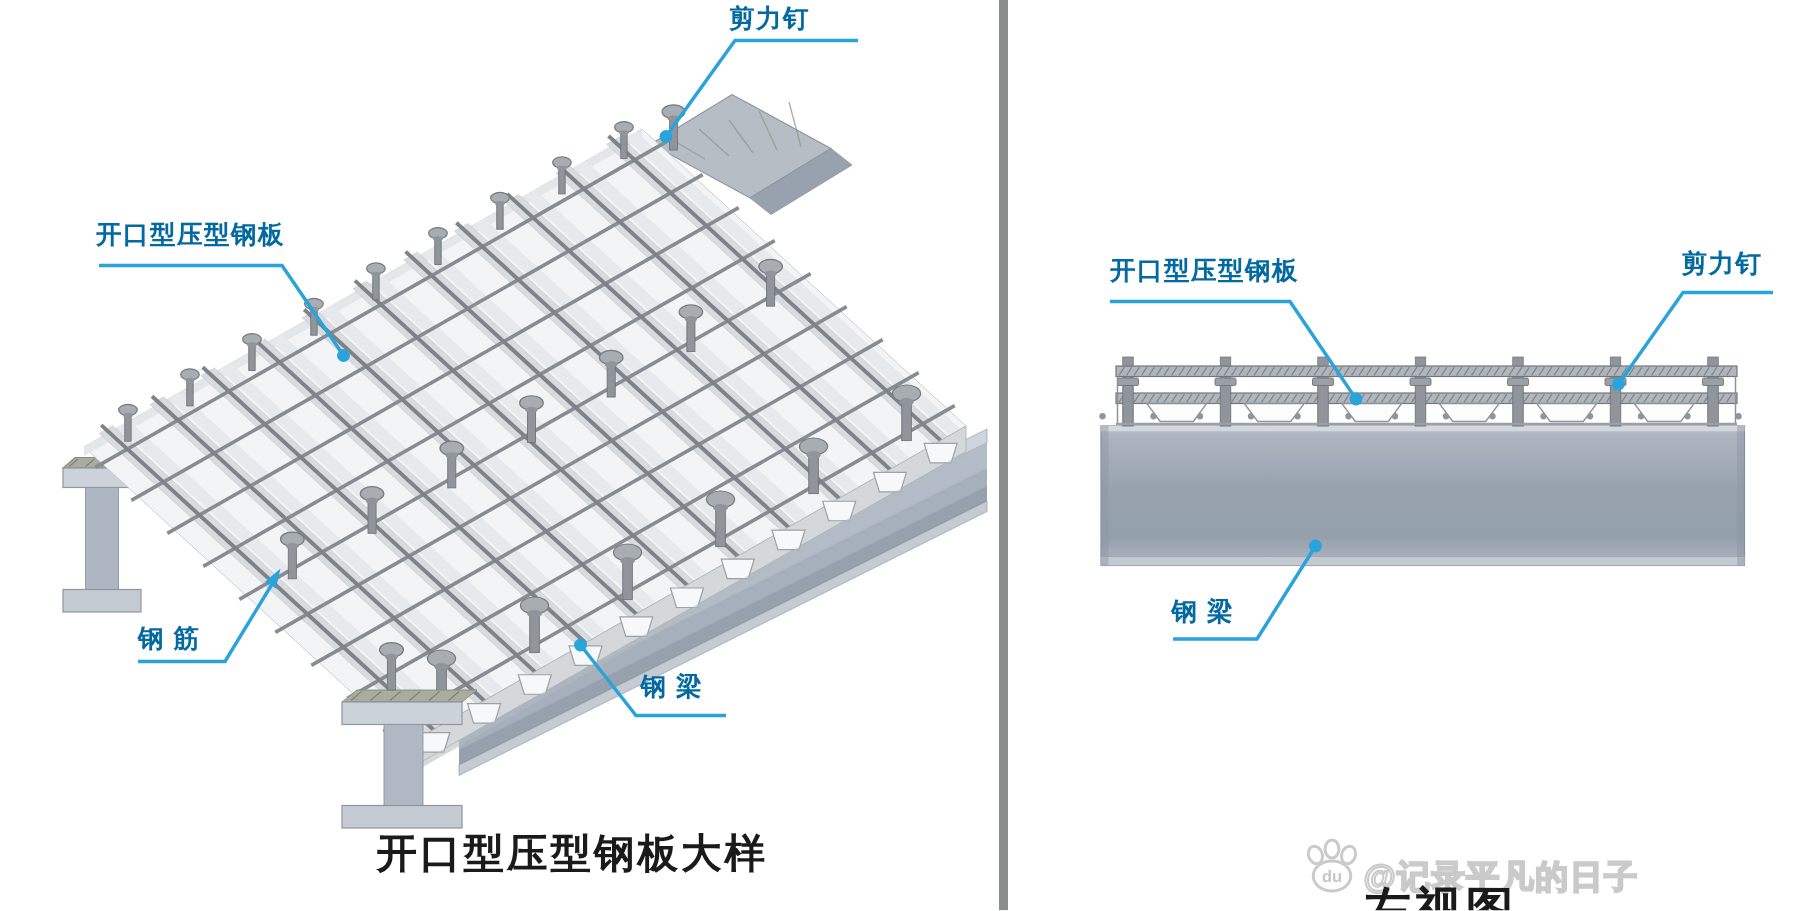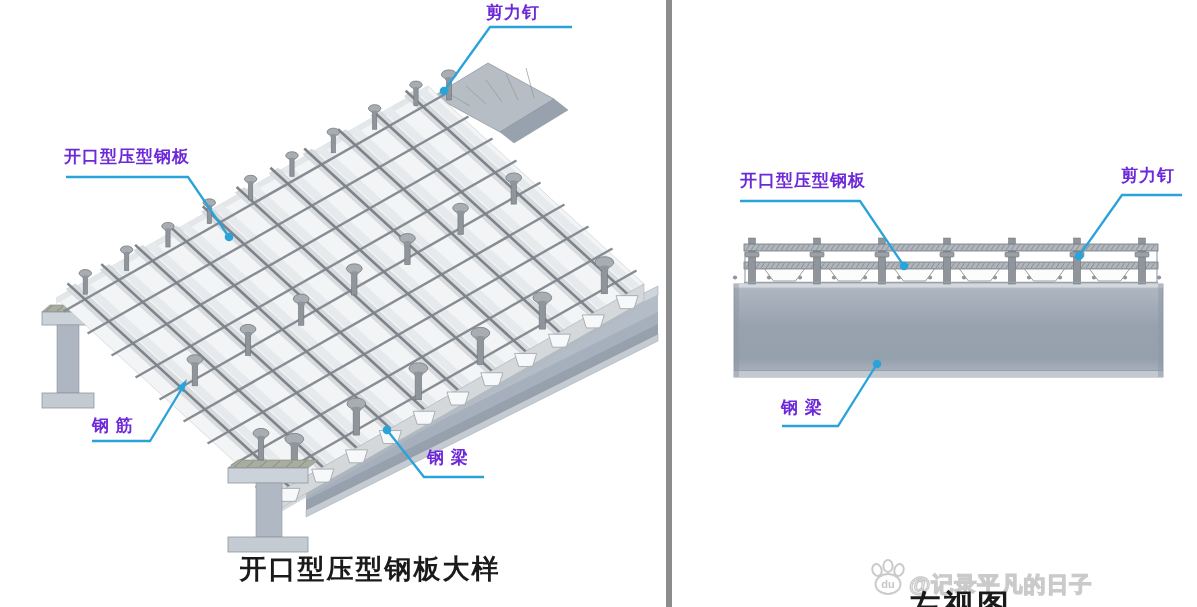--- a/index.html
+++ b/index.html
@@ -1,24 +1,24 @@
 <!DOCTYPE html>
 <html><head>
 <meta charset="utf-8">
 <style>
   html,body{margin:0;padding:0;background:#ffffff;}
   .stage{position:relative;width:1197px;height:607px;background:#ffffff;overflow:hidden;
          font-family:"Liberation Sans", sans-serif;}
   #scene{position:absolute;left:0;top:0;}
   .divider{position:absolute;top:0;left:666px;width:6px;height:607px;background:#8b8c8d;}
-  .lbl{position:absolute;font-size:17px;font-weight:600;color:#6d28d9;letter-spacing:1px;
+  .lbl{position:absolute;font-size:17px;font-weight:600;color:#0369a1;letter-spacing:1px;
        white-space:nowrap;line-height:22px;}
   .cap{position:absolute;font-family:"Liberation Serif", serif;font-weight:600;color:#1a1a1a;
        text-align:center;letter-spacing:2px;z-index:10;}
-  .cap-left{left:228px;top:551px;width:284px;font-size:27px;}
+  .cap-left{left:228px;top:551px;width:284px;font-size:27px;text-align:right;}
   .cap-right{left:898px;top:585px;width:124px;font-size:32px;}
   .watermark{position:absolute;left:868px;top:554px;display:flex;align-items:flex-start;
        z-index:5;opacity:.95;}
   .wm-text{font-size:22px;font-weight:bold;letter-spacing:1px;color:#ffffff;
        -webkit-text-stroke:1.3px #c8c8c8;text-shadow:0 0 1px #d2d2d2;white-space:nowrap;
        margin-top:16px;}
   .wm-logo{margin-right:1px;}
 </style>
 </head>
 <body>

